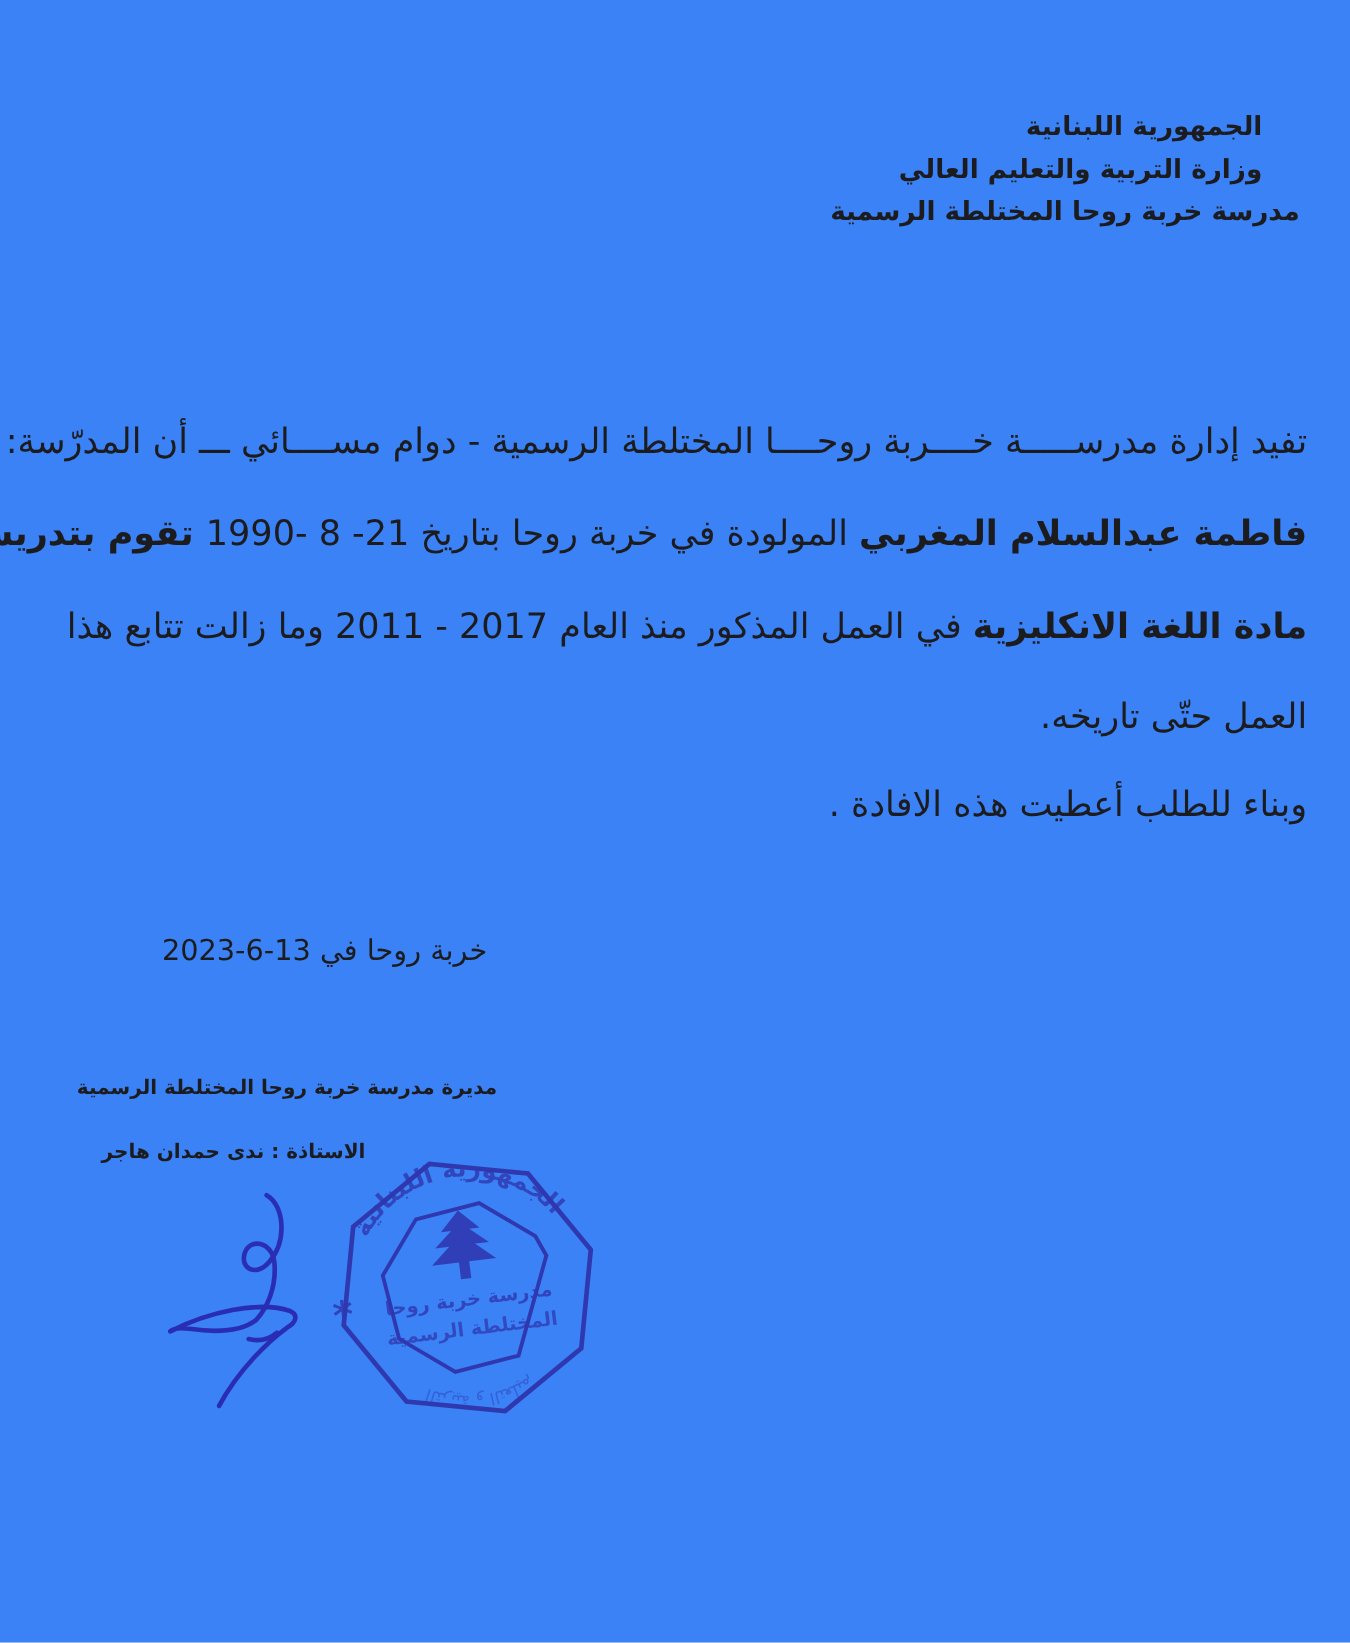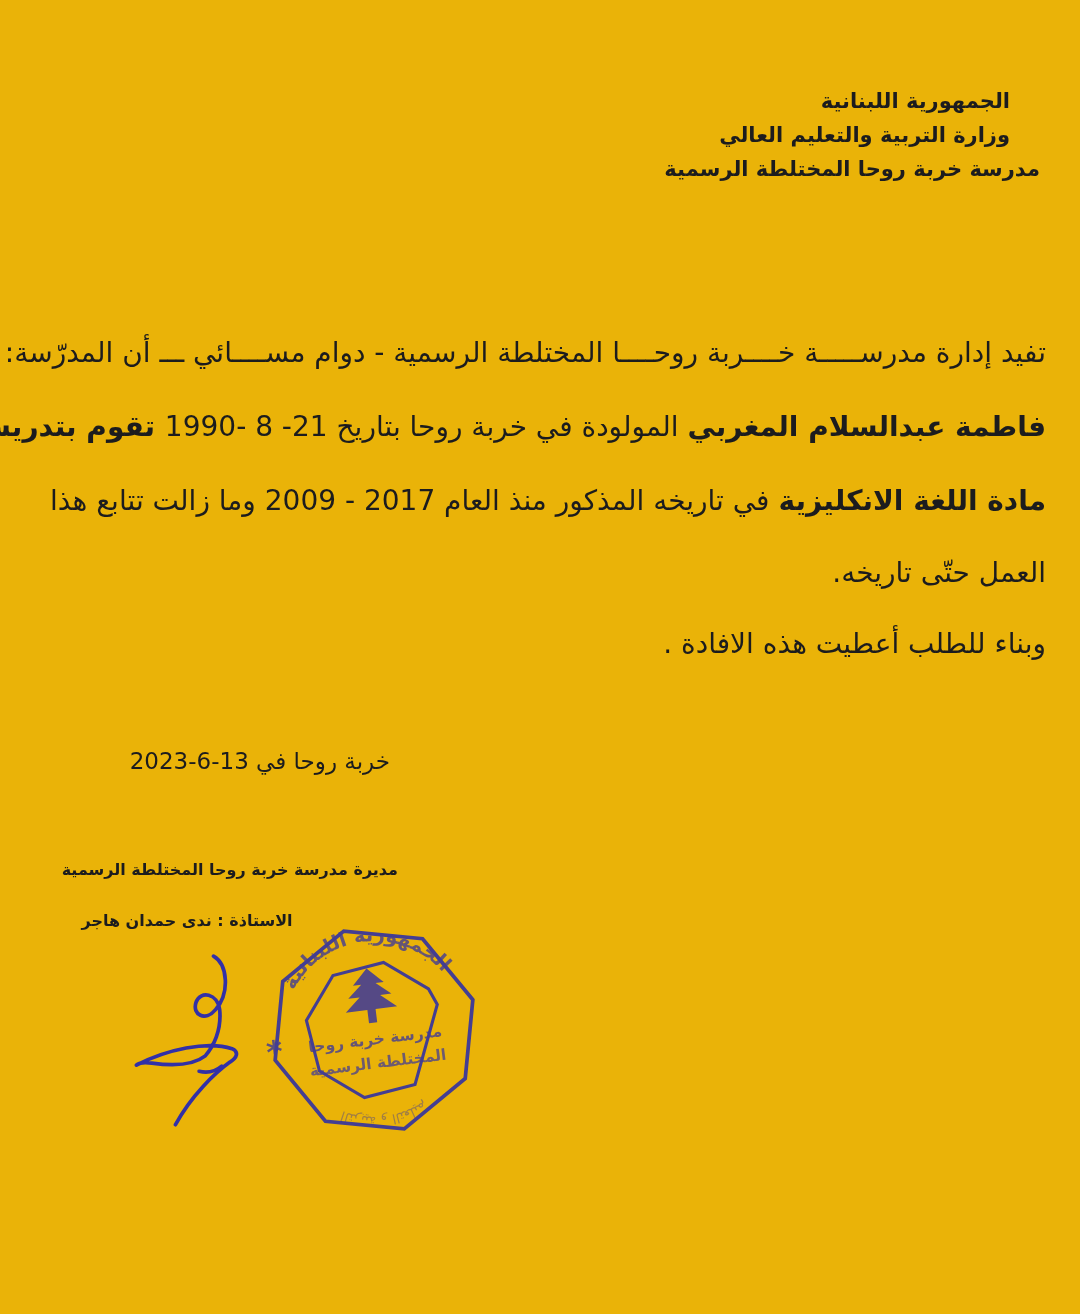--- a/index.html
+++ b/index.html
@@ -1,20 +1,20 @@
 <!DOCTYPE html>
 <html lang="ar" dir="rtl"><head>
 <meta charset="utf-8">
 <style>
   html,body{margin:0;padding:0;background:#e8e8e8;}
   .page{
     position:relative;
     width:1080px;height:1314px;
     margin:0 auto;
-    background:#eab308;
+    background:#3b82f6;
     font-family:"DejaVu Sans", sans-serif;
     color:#1c1c1e;
     direction:rtl;
     overflow:hidden;
   }
   
   .letterhead{
     position:absolute; top:84px; right:40px;
     text-align:right; font-weight:700; font-size:21px; line-height:34px;
   }
@@ -51,21 +51,21 @@
 <div class="page">
 
   <div class="letterhead">
     <div class="indent">الجمهورية اللبنانية</div>
     <div class="indent">وزارة التربية والتعليم العالي</div>
     <div>مدرسة خربة روحا المختلطة الرسمية</div>
   </div>
 
   <div class="bline" style="top:336px"><span class="seg">تفيد إدارة مدرســـــة خــــربة روحــــا المختلطة الرسمية - دوام مســــائي ـــ أن المدرّسة:</span></div>
   <div class="bline" style="top:410px"><span class="seg b">فاطمة عبدالسلام المغربي</span><span class="seg"> المولودة في خربة روحا بتاريخ </span><span class="seg num">21</span><span class="seg num">- 8 -</span><span class="seg num">1990</span><span class="seg b"> تقوم بتدريس</span></div>
-  <div class="bline" style="top:484px"><span class="seg b">مادة اللغة الانكليزية</span><span class="seg"> في تاريخه المذكور منذ العام </span><span class="seg num">2017</span><span class="seg num"> - </span><span class="seg num">2009</span><span class="seg"> وما زالت تتابع هذا</span></div>
+  <div class="bline" style="top:484px"><span class="seg b">مادة اللغة الانكليزية</span><span class="seg"> في العمل المذكور منذ العام </span><span class="seg num">2017</span><span class="seg num"> - </span><span class="seg num">2011</span><span class="seg"> وما زالت تتابع هذا</span></div>
   <div class="bline" style="top:556px"><span class="seg">العمل حتّى تاريخه.</span></div>
   <div class="bline" style="top:627px"><span class="seg">وبناء للطلب أعطيت هذه الافادة .</span></div>
 
   <div class="date-line"><span class="seg">خربة روحا في </span><span class="seg num">13</span><span class="seg num">-6-</span><span class="seg num">2023</span></div>
 
   <div class="sig-block">
     <div class="l1">مديرة مدرسة خربة روحا المختلطة الرسمية</div>
     <div class="l3">الاستاذة : ندى حمدان هاجر</div>
   </div>
 

